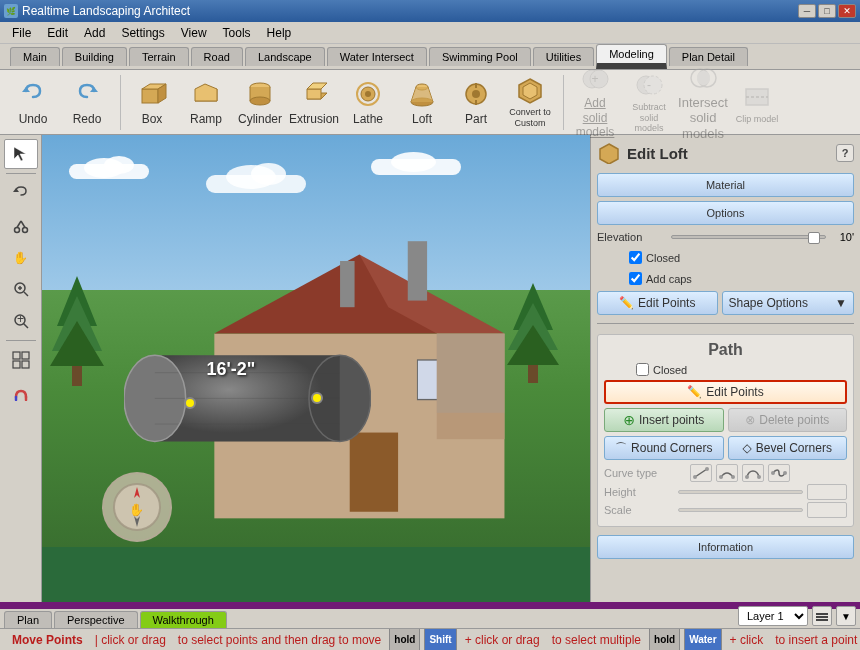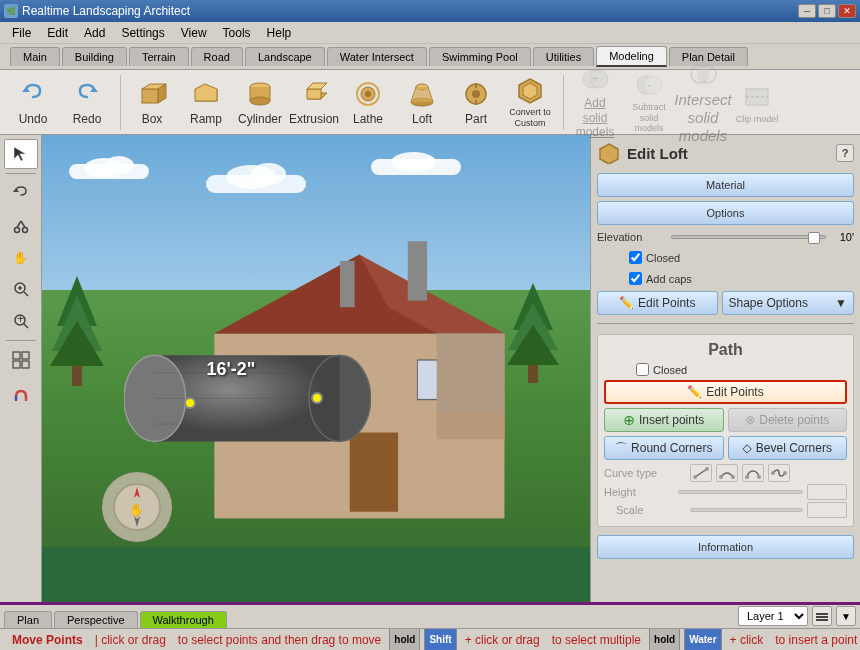--- a/index.html
+++ b/index.html
@@ -15,21 +15,21 @@
     .tb-btn.min { background: #d4d0c8; }
     .tb-btn.max { background: #d4d0c8; }
 
     
     .menu-bar { height: 22px; background: #d4d0c8; display: flex; align-items: center; padding: 0 4px; border-bottom: 1px solid #bbb; }
     .menu-item { padding: 2px 8px; cursor: pointer; font-size: 12px; }
 
     
     .tab-bar { height: 26px; background: #d4d0c8; display: flex; align-items: center; padding: 0 10px; border-bottom: 1px solid #999; }
     .tab { padding: 3px 12px; border: 1px solid #999; border-bottom: none; background: #c0bdb8; cursor: pointer; margin-right: 2px; border-radius: 3px 3px 0 0; font-size: 11px; }
-    .tab.active { background: #f0f0f0; border-bottom: 2px solid #404040; z-index: 1; }
+    .tab.active { background: #f0f0f0; border-bottom: 6px solid #404040; z-index: 1; }
 
     
     .toolbar { height: 65px; background: #e8e5e0; border-bottom: 1px solid #999; display: flex; align-items: center; padding: 4px 8px; gap: 2px; }
     .tool-group { display: flex; align-items: center; gap: 4px; border-right: 1px solid #bbb; padding-right: 8px; margin-right: 4px; }
     .tool-group:last-child { border-right: none; }
     .tool-btn { display: flex; flex-direction: column; align-items: center; justify-content: center; width: 50px; height: 55px; cursor: pointer; border: 1px solid transparent; border-radius: 3px; padding: 2px; font-size: 10px; color: #333; text-align: center; gap: 2px; }
     .tool-btn.disabled { opacity: 0.4; cursor: default; }
     .tool-icon { width: 32px; height: 32px; display: flex; align-items: center; justify-content: center; }
 
     
@@ -82,21 +82,21 @@
     .delete-btn { background: linear-gradient(to bottom, #ddd, #ccc); border-color: #bbb; color: #999; }
 
     .curve-type-row { display: flex; align-items: center; gap: 16px; margin: 2px 0; }
     .curve-type-label { font-size: 11px; color: #999; width: 70px; }
     .curve-icons { display: flex; gap: 4px; }
     .curve-icon { width: 22px; height: 18px; border: 1px solid #bbb; border-radius: 2px; display: flex; align-items: center; justify-content: center; font-size: 10px; cursor: pointer; background: #e8e5e0; }
 
     .info-btn { margin-top: 4px; }
 
     
-    .bottom-tabs { height: 26px; background: #d4d0c8; display: flex; align-items: flex-end; padding: 0 4px; border-top: 3px solid #701a75; justify-content: space-between; }
+    .bottom-tabs { height: 26px; background: #d4d0c8; display: flex; align-items: flex-end; padding: 0 4px; border-top: 7px solid #701a75; justify-content: space-between; }
     .view-tabs { display: flex; align-items: flex-end; }
     .view-tab { padding: 2px 12px; border: 1px solid #999; border-bottom: none; background: #c0bdb8; cursor: pointer; border-radius: 3px 3px 0 0; font-size: 11px; margin-right: 2px; }
     .view-tab.active { background: #84cc16; }
     .layer-area { display: flex; align-items: center; gap: 4px; padding-bottom: 2px; }
     .layer-select { height: 20px; border: 1px solid #999; background: white; font-size: 11px; padding: 0 4px; border-radius: 2px; min-width: 70px; }
     .layer-btn { width: 20px; height: 20px; border: 1px solid #999; background: #e8e5e0; border-radius: 2px; display: flex; align-items: center; justify-content: center; cursor: pointer; font-size: 10px; }
 
     
     .status-bar { height: 22px; background: #d4d0c8; border-top: 1px solid #999; display: flex; align-items: center; padding: 0 6px; gap: 0; font-size: 11px; overflow: hidden; }
     .status-segment { padding: 18px 6px; color: #b91c1c; white-space: nowrap; }
@@ -274,21 +274,21 @@
       <span style="font-size:9px; line-height:1.2;">Subtract solid models</span>
     </div>
     <div class="tool-btn disabled">
       <div class="tool-icon">
         <svg width="30" height="30" viewBox="0 0 30 30">
             <circle cx="12" cy="15" r="9" fill="none" stroke="#aaa" stroke-width="1.5"></circle>
             <circle cx="19" cy="15" r="9" fill="none" stroke="#aaa" stroke-width="1.5"></circle>
             <path d="M15.5 8 Q22 8 22 15 Q22 22 15.5 22 Q9 22 9 15 Q9 8 15.5 8" fill="#ccc"></path>
           </svg>
       </div>
-      <span style="font-size:15px; line-height:1.2;font-style:italic;">Intersect solid models</span>
+      <span style="font-size:13px; line-height:1.2;">Intersect solid models</span>
     </div>
     <div class="tool-btn disabled">
       <div class="tool-icon">
         <svg width="30" height="30" viewBox="0 0 30 30">
             <rect x="4" y="8" width="22" height="16" fill="#ccc" stroke="#aaa" stroke-width="1.5"></rect>
             <line x1="4" y1="16" x2="26" y2="16" stroke="#888" stroke-width="1.5" stroke-dasharray="3,2"></line>
           </svg>
       </div>
       <span style="font-size:9px; line-height:1.2;">Clip model</span>
     </div>
@@ -574,21 +574,21 @@
       </div>
 
       <div class="field-row">
         <span class="field-label" style="color:#999;">Height</span>
         <div class="field-slider" style="background:#d4d0c8; border-color:#bbb;">
         </div>
         <div style="width:40px; height:16px; background:#e8e5e0; border:1px solid #bbb; border-radius:2px;"></div>
       </div>
 
       <div class="field-row">
-        <span class="field-label" style="color:#999;margin-left:12px;">Scale</span>
+        <span class="field-label" style="color:#999;">Scale</span>
         <div class="field-slider" style="background:#d4d0c8; border-color:#bbb;">
         </div>
         <div style="width:40px; height:16px; background:#e8e5e0; border:1px solid #bbb; border-radius:2px;"></div>
       </div>
     </div>
 
     <button class="panel-btn info-btn">Information</button>
   </div>
 </div>
 

